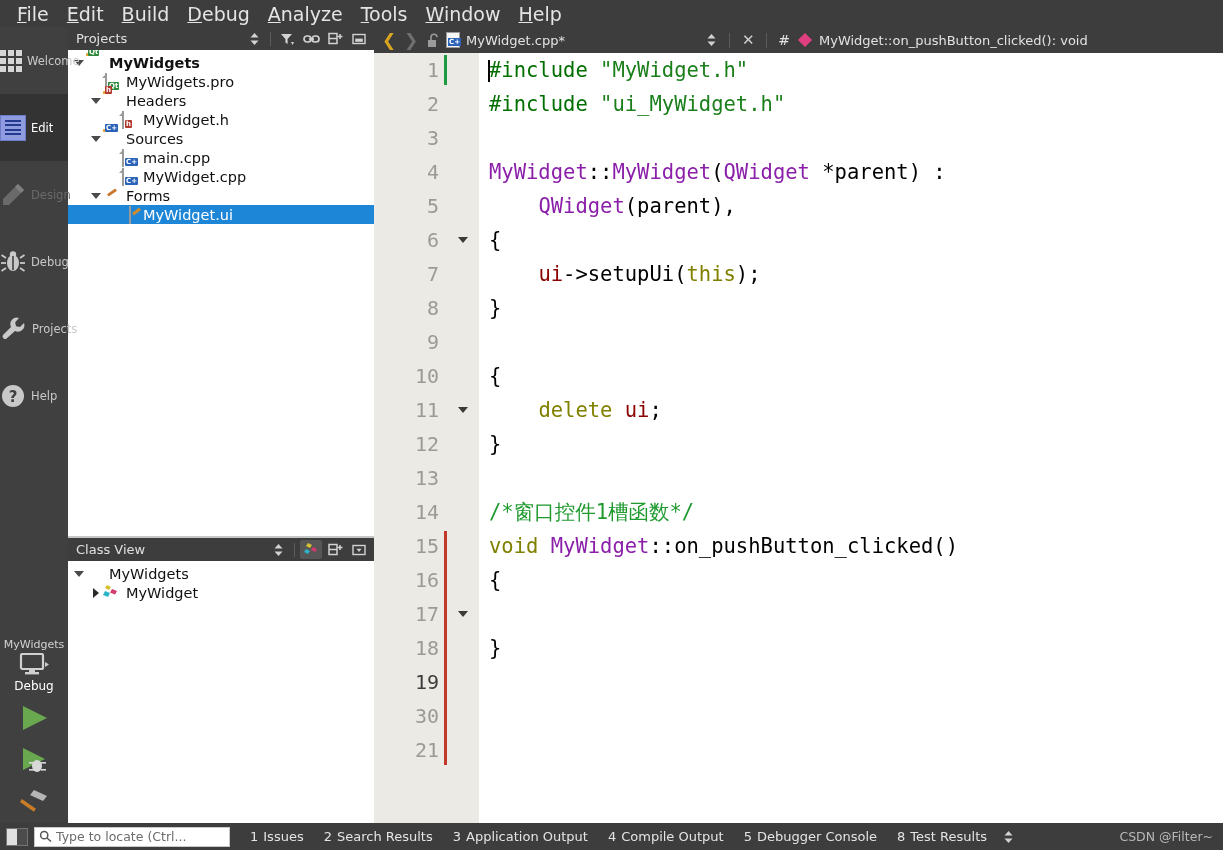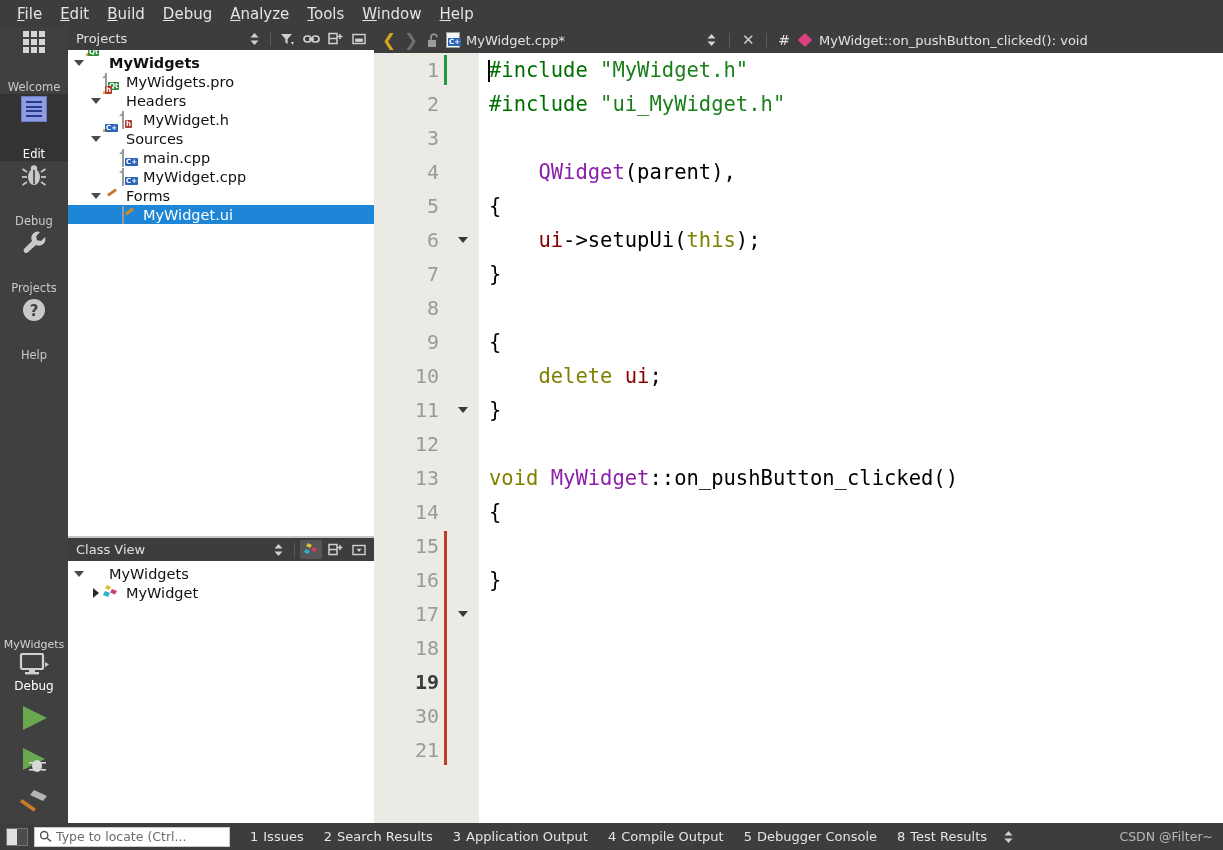--- a/index.html
+++ b/index.html
@@ -10,36 +10,36 @@
     overflow: hidden;
   }
   #app { position: relative; width: 1223px; height: 850px; display: flex; flex-direction: column; }
 
   
   .menubar {
     height: 27px; background: #3d3d3d; display: flex; align-items: center;
     padding-left: 8px; flex: 0 0 27px;
   }
   .menu-item {
-    color: #e4e4e4; font-size: 15px; padding: 3px 9px; cursor: default;
+    color: #e4e4e4; font-size: 19px; padding: 3px 9px; cursor: default;
     font-family: "DejaVu Sans", sans-serif; white-space: nowrap;
   }
   .mnem { text-decoration: underline; }
 
   
   .body { flex: 1 1 auto; display: flex; min-height: 0; }
 
   
   .modebar {
     width: 68px; background: #404040; display: flex; flex-direction: column;
     flex: 0 0 68px; position: relative;
   }
   .mode {
-    height: 67px; display: flex; flex-direction: column; align-items: center;
-    justify-content: flex-end; gap: 23px; color: #c9c9c9; font-size: 11.5px;
+    height: 67px; display: flex; flex-direction: row; align-items: center;
+    justify-content: flex-start; gap: 5px; color: #c9c9c9; font-size: 11.5px;
     cursor: default; position: relative;
   }
   .mode.active { background: #333333; color: #ffffff; }
   .mode.disabled { color: #6a6a6a; }
   .mode .glyph { height: 30px; display: flex; align-items: center; justify-content: center; }
 
   .grid-icon { display: grid; grid-template-columns: repeat(3, 6px); grid-template-rows: repeat(3, 6px); gap: 2px; }
   .grid-icon i { background: #d6d6d6; display: block; }
 
   .doc-icon { width: 26px; height: 26px; background: #8f9de0; border: 1px solid #6c7ccb; display: flex;
@@ -63,21 +63,21 @@
   .dock-tools { display: flex; align-items: center; gap: 2px; }
   .tool-btn {
     width: 22px; height: 19px; display: flex; align-items: center; justify-content: center;
     cursor: default; border-radius: 2px;
   }
   .tool-btn.on { background: #565656; }
   .tool-sep { width: 1px; height: 14px; background: #5c5c5c; margin: 0 3px; }
 
   .tree { flex: 1 1 auto; background: #ffffff; overflow: hidden; padding-top: 3px; font-size: 14.5px; }
   .trow { display: flex; align-items: center; height: 19px; padding-left: 4px; white-space: nowrap; cursor: default; }
-  .trow.sel { background: #1e86d6; color: #ffffff; }
+  .trow.sel { background: #1e86d6; color: #ffffff; text-align: center; }
   .arrow { width: 14px; height: 14px; display: flex; align-items: center; justify-content: center; flex: 0 0 14px; }
   .arrow.down::before { content: ""; border-left: 5px solid transparent; border-right: 5px solid transparent; border-top: 6px solid #4a4a4a; }
   .arrow.right::before { content: ""; border-top: 5px solid transparent; border-bottom: 5px solid transparent; border-left: 6px solid #2b2b2b; }
   .ticon { width: 18px; height: 16px; margin-right: 5px; flex: 0 0 18px; position: relative; }
   .tlabel { color: #111111; font-size: 14.5px; }
   .trow.sel .tlabel { color: #ffffff; }
   .tlabel.bold { font-weight: bold; }
 
   
   .ic-folder { width: 17px; height: 14px; background: #e8a33d; border-radius: 1px 2px 2px 2px; position: relative; top: 1px; }
@@ -120,21 +120,21 @@
 
   .code-wrap { flex: 1 1 auto; display: flex; background: #ffffff; position: relative; overflow: hidden; }
   .gutter { background: #eceae4; width: 73px; flex: 0 0 73px; position: relative; }
   .foldcol { background: #eceae4; width: 32px; flex: 0 0 32px; position: relative; }
   .code-col { flex: 1 1 auto; position: relative; background: #ffffff; }
 
   .ln {
     height: 34px; line-height: 34px; text-align: right; padding-right: 8px;
     font-family: "DejaVu Sans Mono", monospace; font-size: 20px; color: #9a9a96;
   }
-  .ln.cur { color: #3c3c3c; font-weight: bold; }
+  .ln.cur { color: #3c3c3c; font-weight: normal; }
   .modbar { position: absolute; width: 3px; }
   .modbar.red { background: #c0392b; }
   .modbar.green { background: #1f9a3f; }
 
   .fold {
     height: 34px; display: flex; align-items: center; justify-content: center;
   }
   .fold.has::before {
     content: ""; border-left: 5px solid transparent; border-right: 5px solid transparent;
     border-top: 6px solid #3a3a37;
@@ -212,20 +212,29 @@
           <div class="mode active">
             <div class="glyph">
               <div class="doc-icon">
                 <i></i>
                 <i></i>
                 <i></i>
                 <i></i>
               </div>
             </div>
             <div>Edit</div>
+          </div>
+          <div class="mode disabled">
+            <div class="glyph">
+              <svg width="26" height="26" viewBox="0 0 26 26">
+                <polygon points="18,2 24,8 9,23 3,23 3,17" fill="#6a6a6a"></polygon>
+                <polygon points="18,2 24,8 21,11 15,5" fill="#7e7e7e"></polygon>
+              </svg>
+            </div>
+            <div>Design</div>
           </div>
           <div class="mode">
             <div class="glyph">
               <svg width="26" height="26" viewBox="0 0 26 26">
                 <ellipse cx="13" cy="14" rx="6" ry="8" fill="#c9c9c9"></ellipse>
                 <circle cx="13" cy="5.5" r="3.2" fill="#c9c9c9"></circle>
                 <g stroke="#c9c9c9" stroke-width="1.8">
                   <line x1="6" y1="9" x2="1.5" y2="6"></line>
                   <line x1="20" y1="9" x2="24.5" y2="6"></line>
                   <line x1="6" y1="14" x2="1" y2="14"></line>
@@ -528,29 +537,31 @@
             <div class="fold has"></div>
             <div class="fold"></div>
             <div class="fold"></div>
             <div class="fold"></div>
             <div class="fold"></div>
           </div>
         <div class="code-col" id="codecol">
             <div class="code-line"><span class="pp">#include </span><span class="st">"MyWidget.h"</span></div>
             <div class="code-line"><span class="pp">#include </span><span class="st">"ui_MyWidget.h"</span></div>
             <div class="code-line">&nbsp;</div>
+            <div class="code-line"><span class="ty">MyWidget</span>::<span class="ty">MyWidget</span>(<span class="ty">QWidget</span> *parent) :</div>
             <div class="code-line">    <span class="ty">QWidget</span>(parent),</div>
             <div class="code-line">{</div>
             <div class="code-line">    <span class="mb">ui</span>-&gt;setupUi(<span class="k">this</span>);</div>
             <div class="code-line">}</div>
             <div class="code-line">&nbsp;</div>
             <div class="code-line">{</div>
             <div class="code-line">    <span class="k">delete</span> <span class="mb">ui</span>;</div>
             <div class="code-line">}</div>
             <div class="code-line">&nbsp;</div>
+            <div class="code-line"><span class="cm">/*窗口控件1槽函数*/</span></div>
             <div class="code-line"><span class="k">void</span> <span class="ty">MyWidget</span>::on_pushButton_clicked()</div>
             <div class="code-line">{</div>
             <div class="code-line">&nbsp;</div>
             <div class="code-line">}</div>
             <div class="code-line">&nbsp;</div>
             <div style="position: absolute; left: 9px; top: 7px; width: 1.5px; height: 22px; background: rgb(0, 0, 0);"></div>
           </div>
       </div>
     </div>
   </div>

